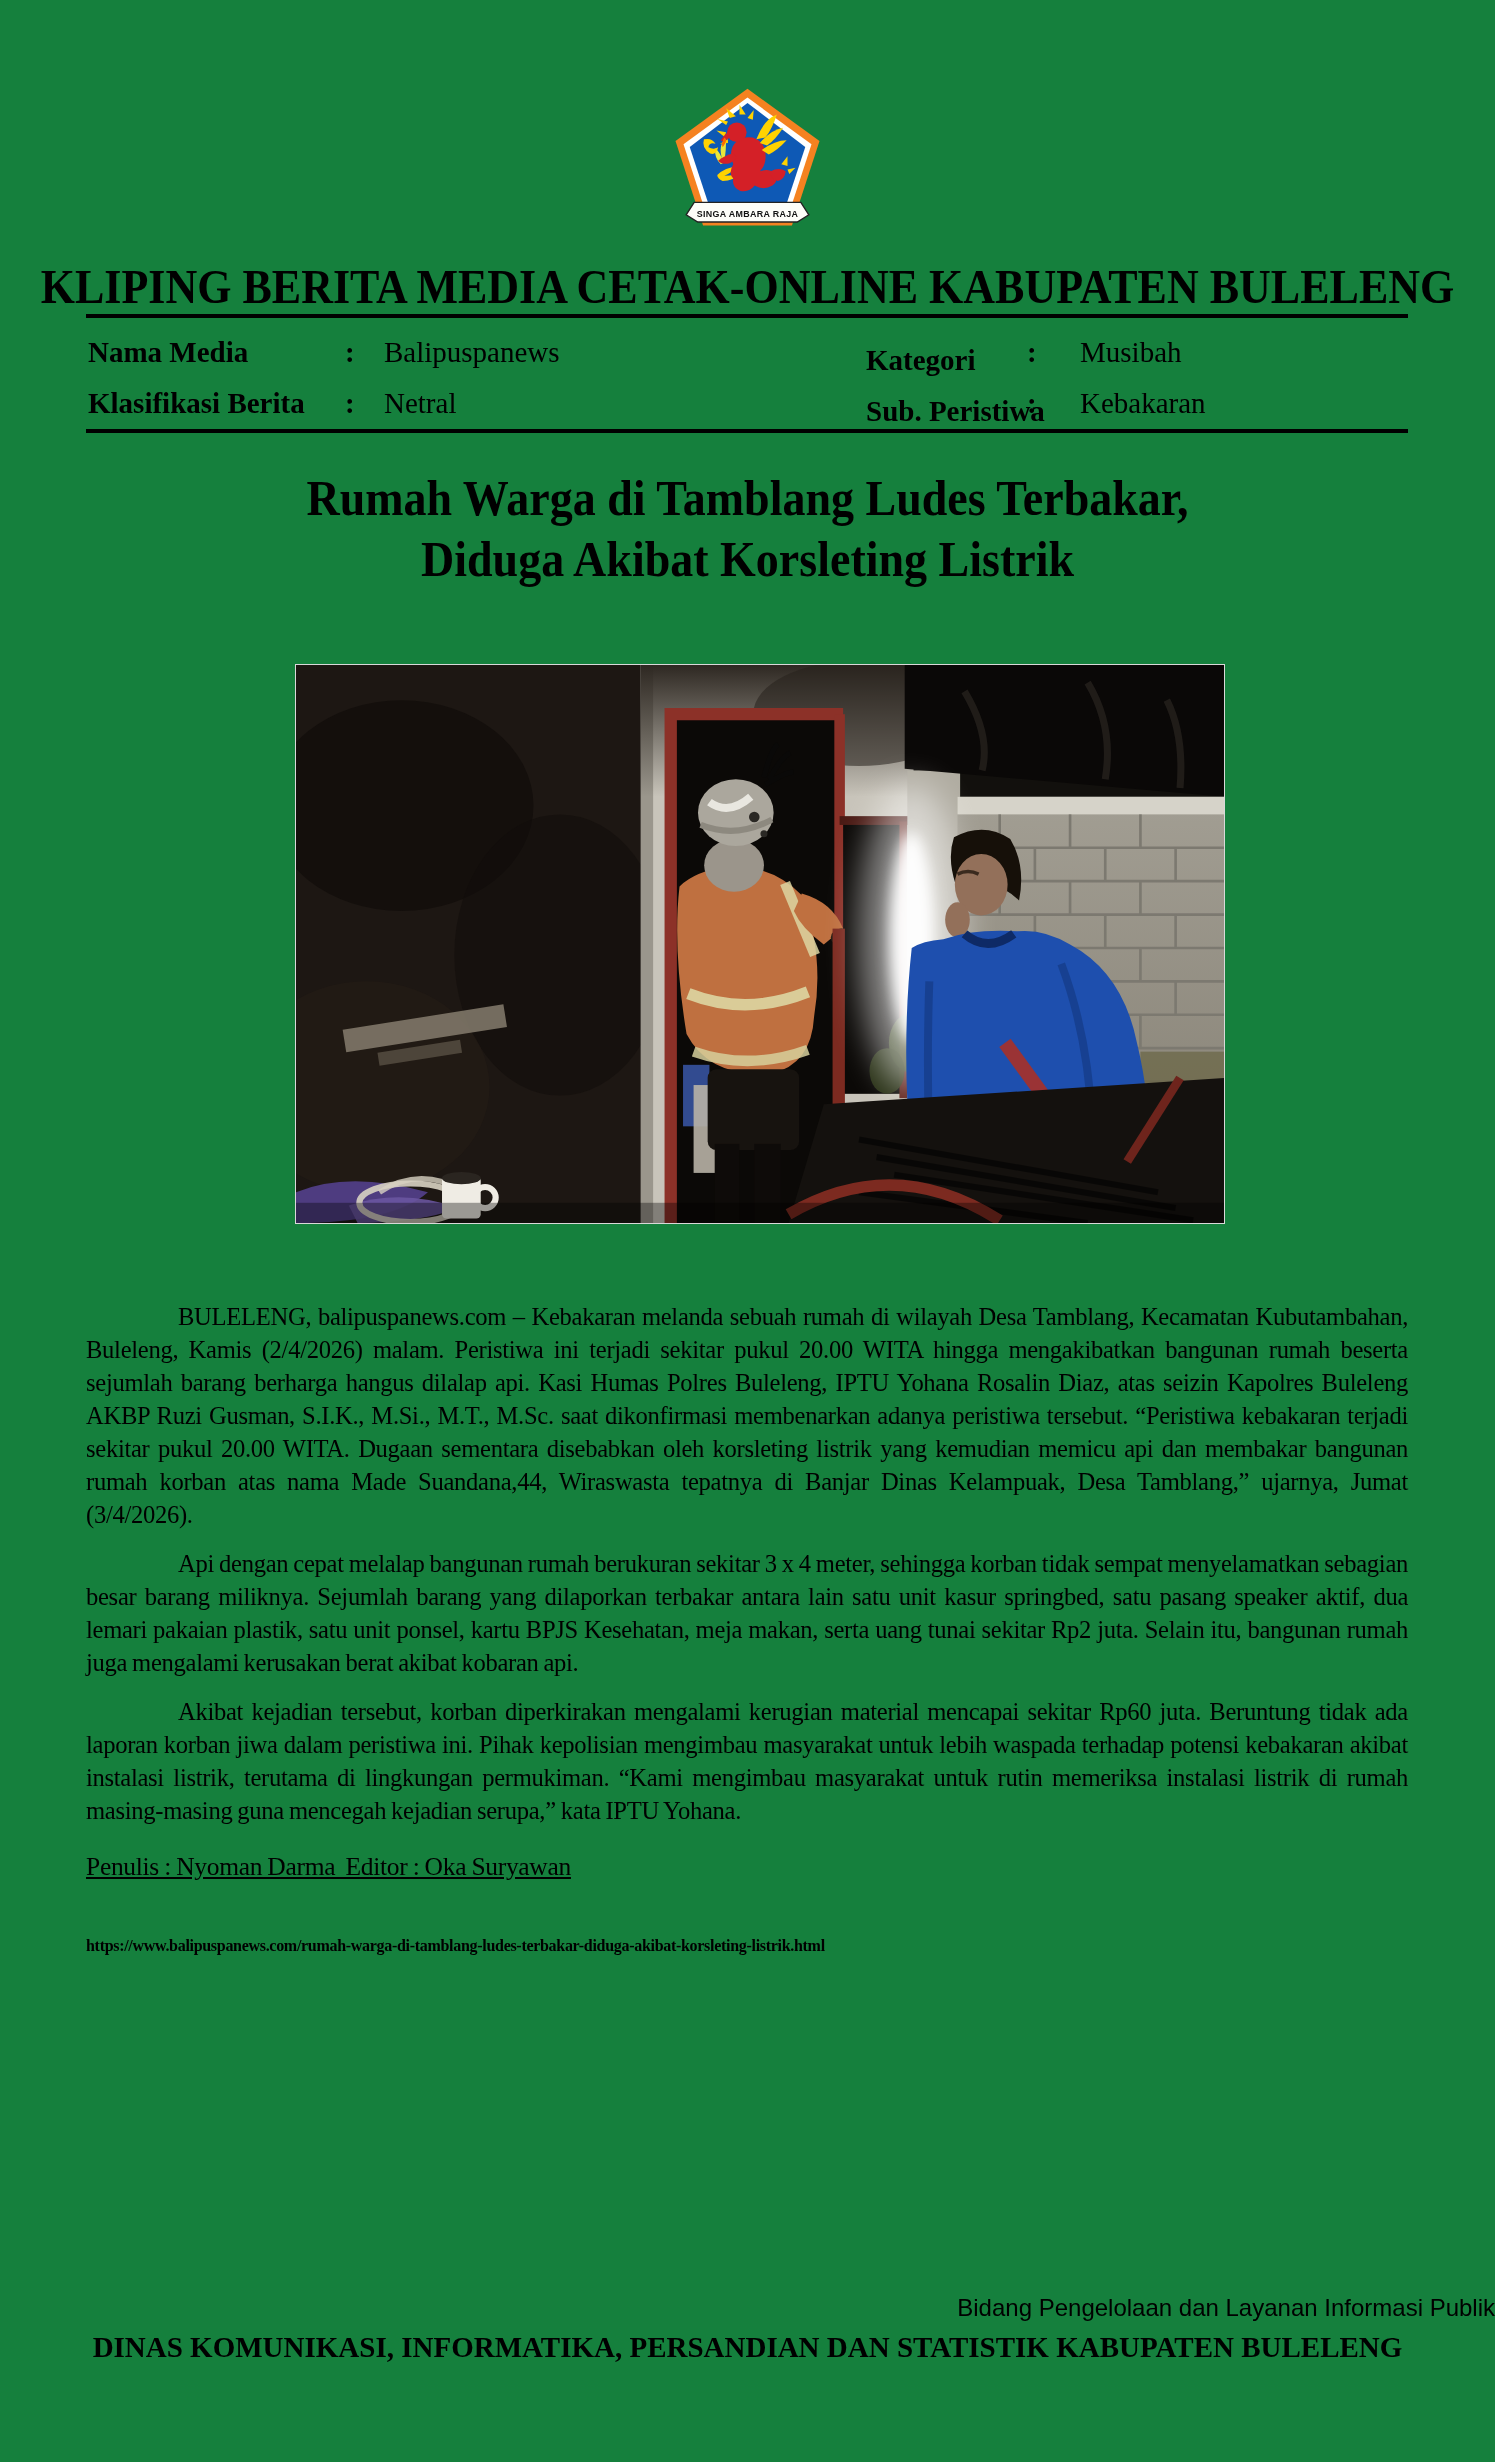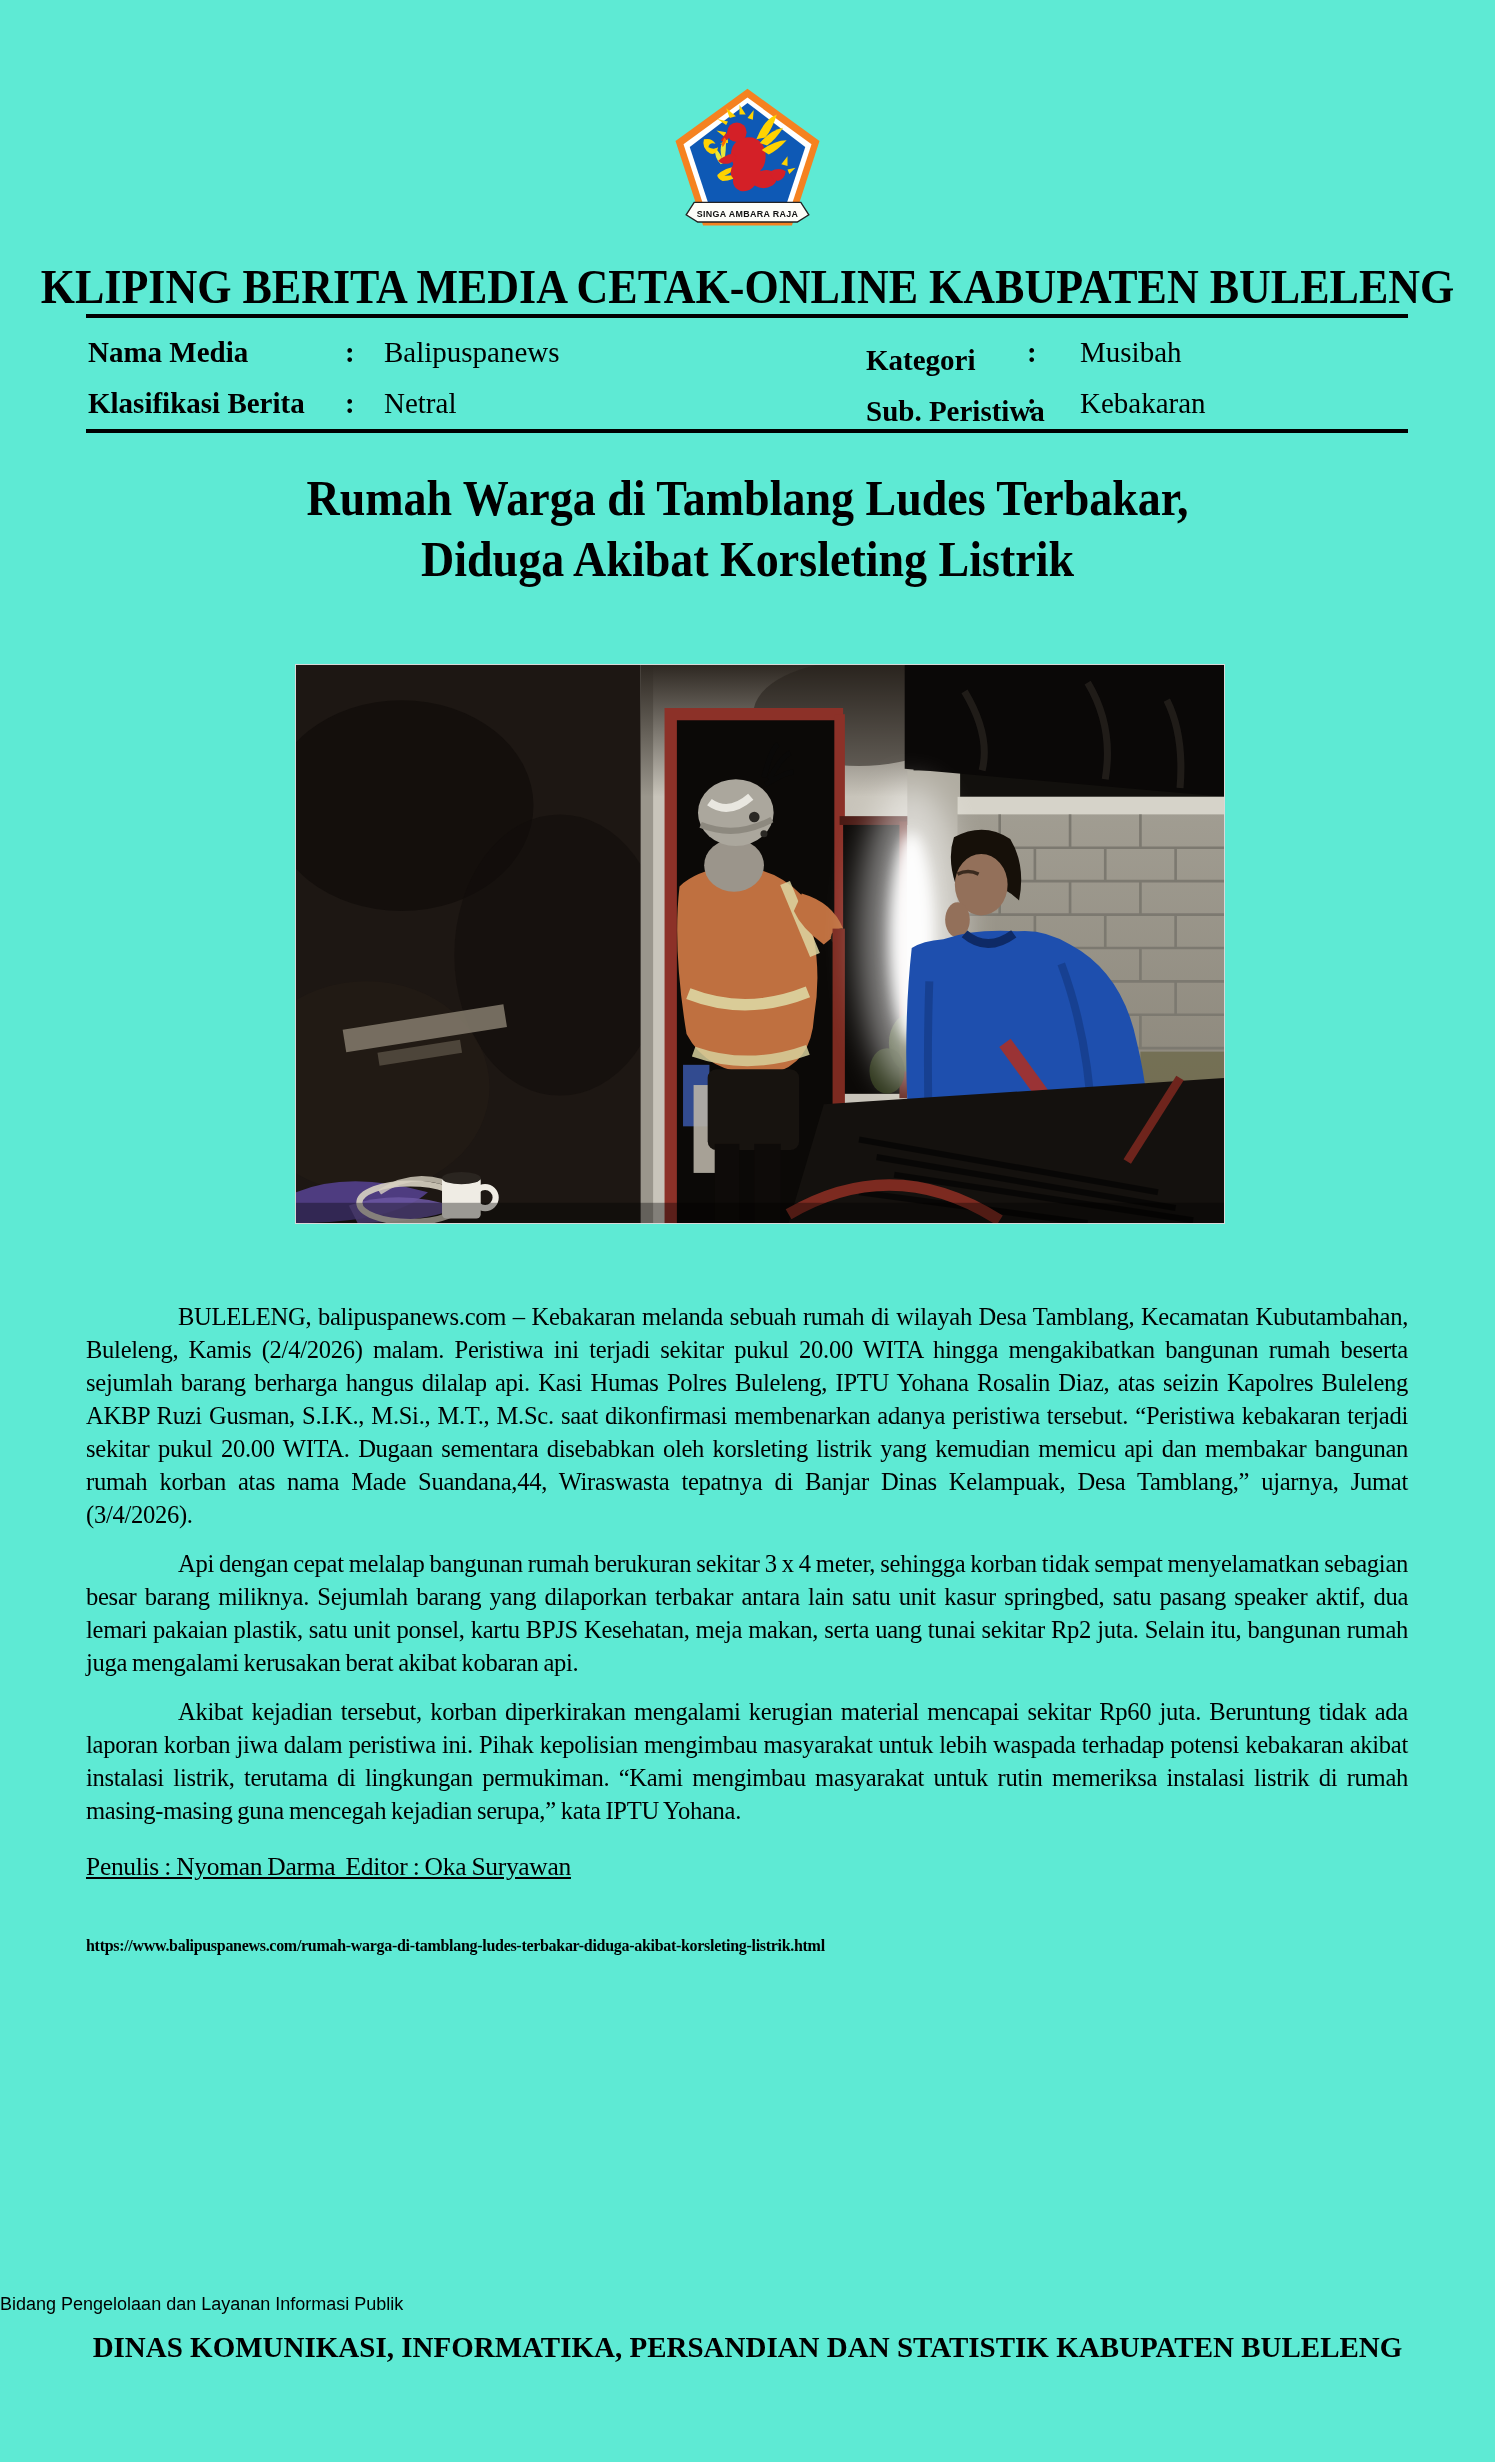--- a/index.html
+++ b/index.html
@@ -1,16 +1,16 @@
 <!DOCTYPE html>
 <html style="font-size:14px"><head>
 <meta charset="utf-8">
 <style>
   html,body{margin:0;padding:0;background:#ffffff;}
-  .page{position:relative;width:1495px;height:2462px;background:#5eead4;overflow:hidden;
+  .page{position:relative;width:1495px;height:2462px;background:#15803d;overflow:hidden;
         font-family:"Liberation Serif", serif;color:#000;}
 
   
   .logo-wrap{position:absolute;left:671px;top:86px;width:153px;height:144px;}
   .logo-wrap svg{width:100%;height:100%;display:block;}
   .logo-banner-text{font-family:"Liberation Sans", sans-serif;}
 
   .header-title{position:absolute;left:0;top:260px;width:100%;text-align:center;
         font-size:44px;font-weight:bold;letter-spacing:0px;transform:scaleY(1.08);
         transform-origin:center top;white-space:nowrap;}
@@ -44,22 +44,22 @@
 
   
   .body-text{position:absolute;left:86px;top:1300px;width:1322px;
         font-size:24.6px;line-height:33px;text-align:justify;
         letter-spacing:-0.3px;word-spacing:-0.9px;}
   .body-text p{margin:0 0 16px 0;text-indent:92px;}
   .byline{margin-top:23px;white-space:pre-wrap;font-size:25.5px;text-decoration:underline;}
   .source-url{margin-top:46px;font-weight:bold;font-size:16px;word-break:break-all;}
 
   
-  .footer-line1{position:absolute;left:0;top:2294px;width:100%;text-align:left;
-        font-family:"Liberation Sans", sans-serif;font-size:18px;}
+  .footer-line1{position:absolute;left:0;top:2294px;width:100%;text-align:right;
+        font-family:"Liberation Sans", sans-serif;font-size:24px;}
   .footer-line2{position:absolute;left:0;top:2330px;width:100%;text-align:center;
         font-weight:bold;font-size:29px;transform:scaleY(1.05);transform-origin:center top;
         white-space:nowrap;}
 </style>
 </head>
 <body>
 
 <div class="page">
 
   <div class="logo-wrap">

